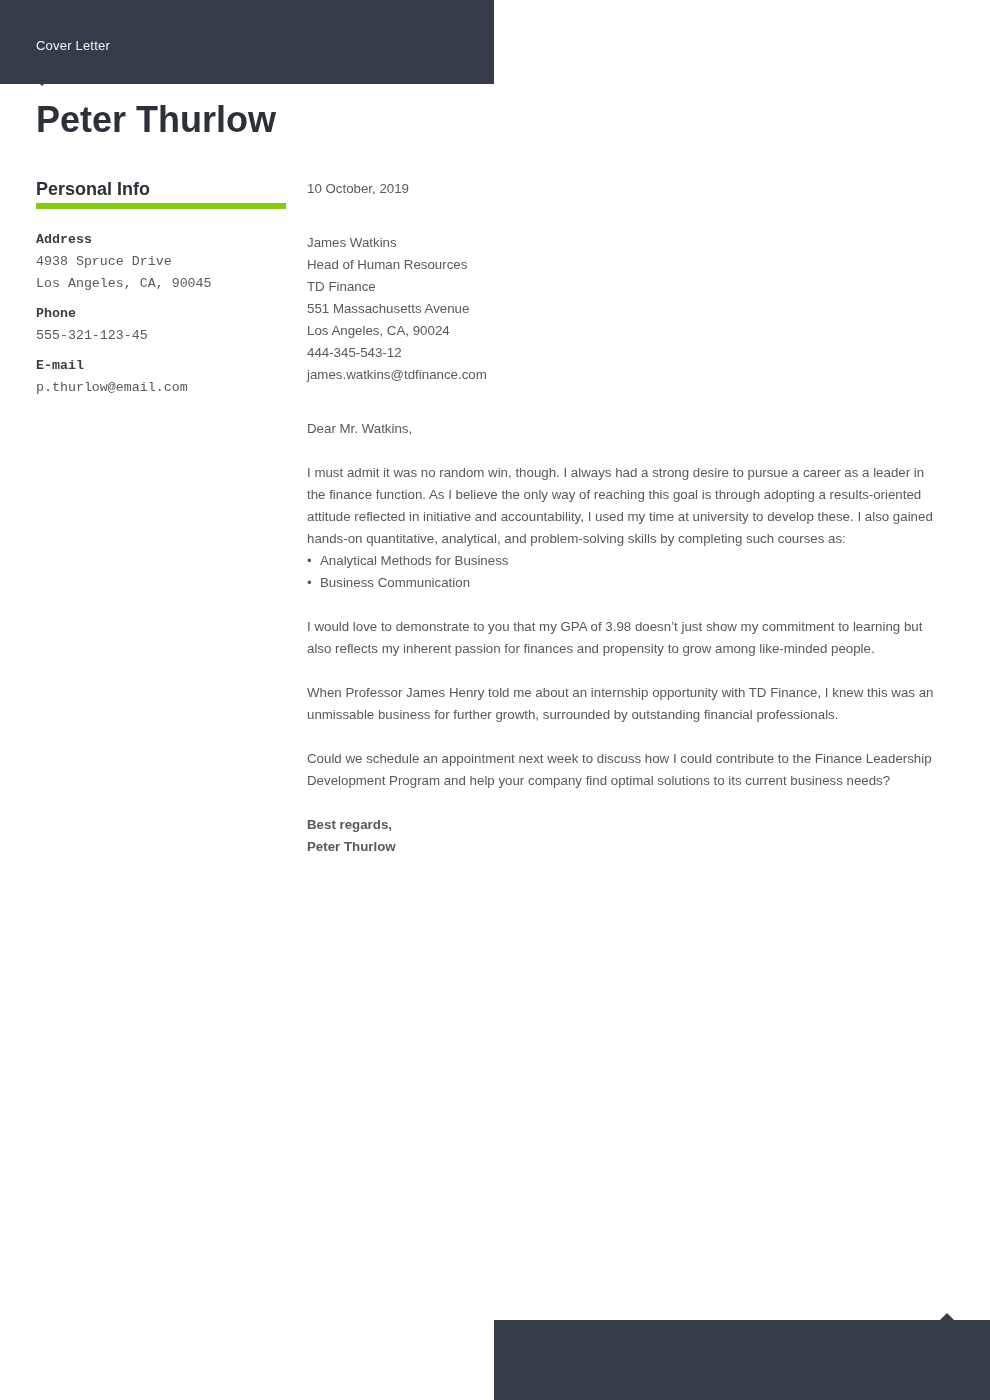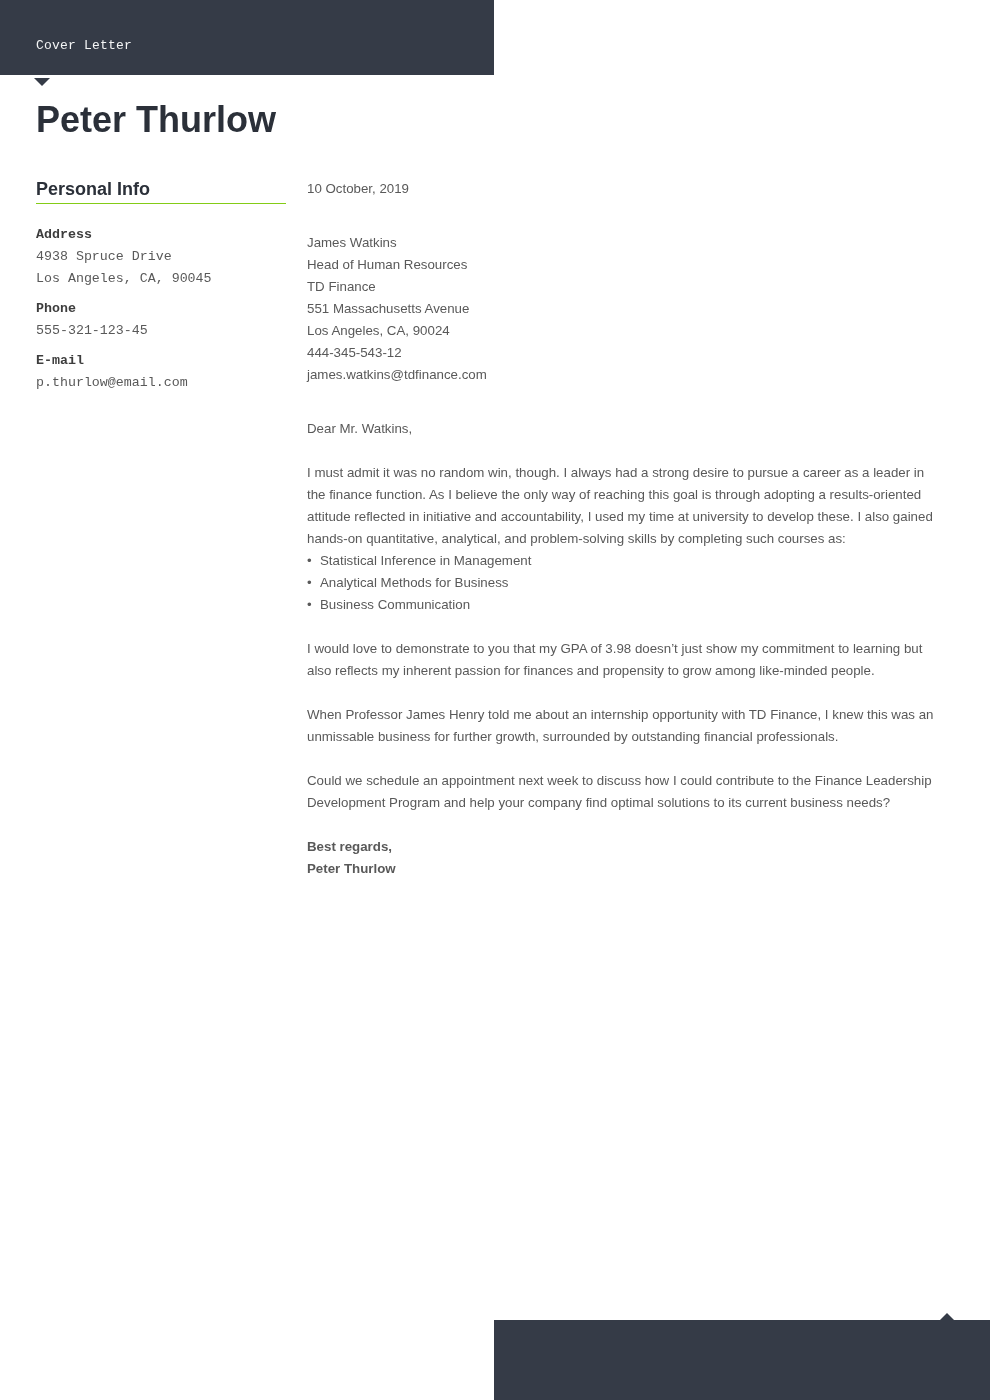--- a/index.html
+++ b/index.html
@@ -15,23 +15,22 @@
     color: #595959;
     overflow: hidden;
   }
 
   
   .header-band {
     position: absolute;
     top: 0;
     left: 0;
     width: 494px;
-    height: 75px;
+    height: 84px;
     background: #353b47;
-    font-family: Liberation Mono, monospace;
   }
   .header-band-label {
     position: absolute;
     left: 36px;
     top: 38px;
     font-size: 13px;
     color: #f4f5f6;
     letter-spacing: 0.2px;
   }
   .pointer-down {
@@ -77,21 +76,21 @@
   }
 
   
   .section-heading {
     margin: 0;
     font-size: 18px;
     line-height: 22px;
     font-weight: bold;
     color: #2b3039;
     padding-bottom: 3px;
-    border-bottom: 1px solid #84cc16;
+    border-bottom: 6px solid #84cc16;
   }
   .info-group {
     margin-top: 20px;
     font-family: Liberation Mono, monospace;
   }
   .info-group + .info-group {
     margin-top: 8px;
   }
   .info-label {
     font-size: 13.3px;
@@ -211,21 +210,20 @@
       <div>Los Angeles, CA, 90024</div>
       <div>444-345-543-12</div>
       <div>james.watkins@tdfinance.com</div>
     </div>
 
     <p class="salutation">Dear Mr. Watkins,</p>
 
 
     <p class="para tight">I must admit it was no random win, though. I always had a strong desire to pursue a career as a leader in the finance function. As I believe the only way of reaching this goal is through adopting a results-oriented attitude reflected in initiative and accountability, I used my time at university to develop these. I also gained hands-on quantitative, analytical, and problem-solving skills by completing such courses as:</p>
     <ul class="course-list">
-      <li>Statistical Inference in Management</li>
       <li>Analytical Methods for Business</li>
       <li>Business Communication</li>
     </ul>
 
     <p class="para">I would love to demonstrate to you that my GPA of 3.98 doesn’t just show my commitment to learning but also reflects my inherent passion for finances and propensity to grow among like-minded people.</p>
     <p class="para">When Professor James Henry told me about an internship opportunity with TD Finance, I knew this was an unmissable business for further growth, surrounded by outstanding financial professionals.</p>
     <p class="para">Could we schedule an appointment next week to discuss how I could contribute to the Finance Leadership Development Program and help your company find optimal solutions to its current business needs?</p>
 
     <p class="closing-line">Best regards,</p>
     <p class="closing-line">Peter Thurlow</p>

